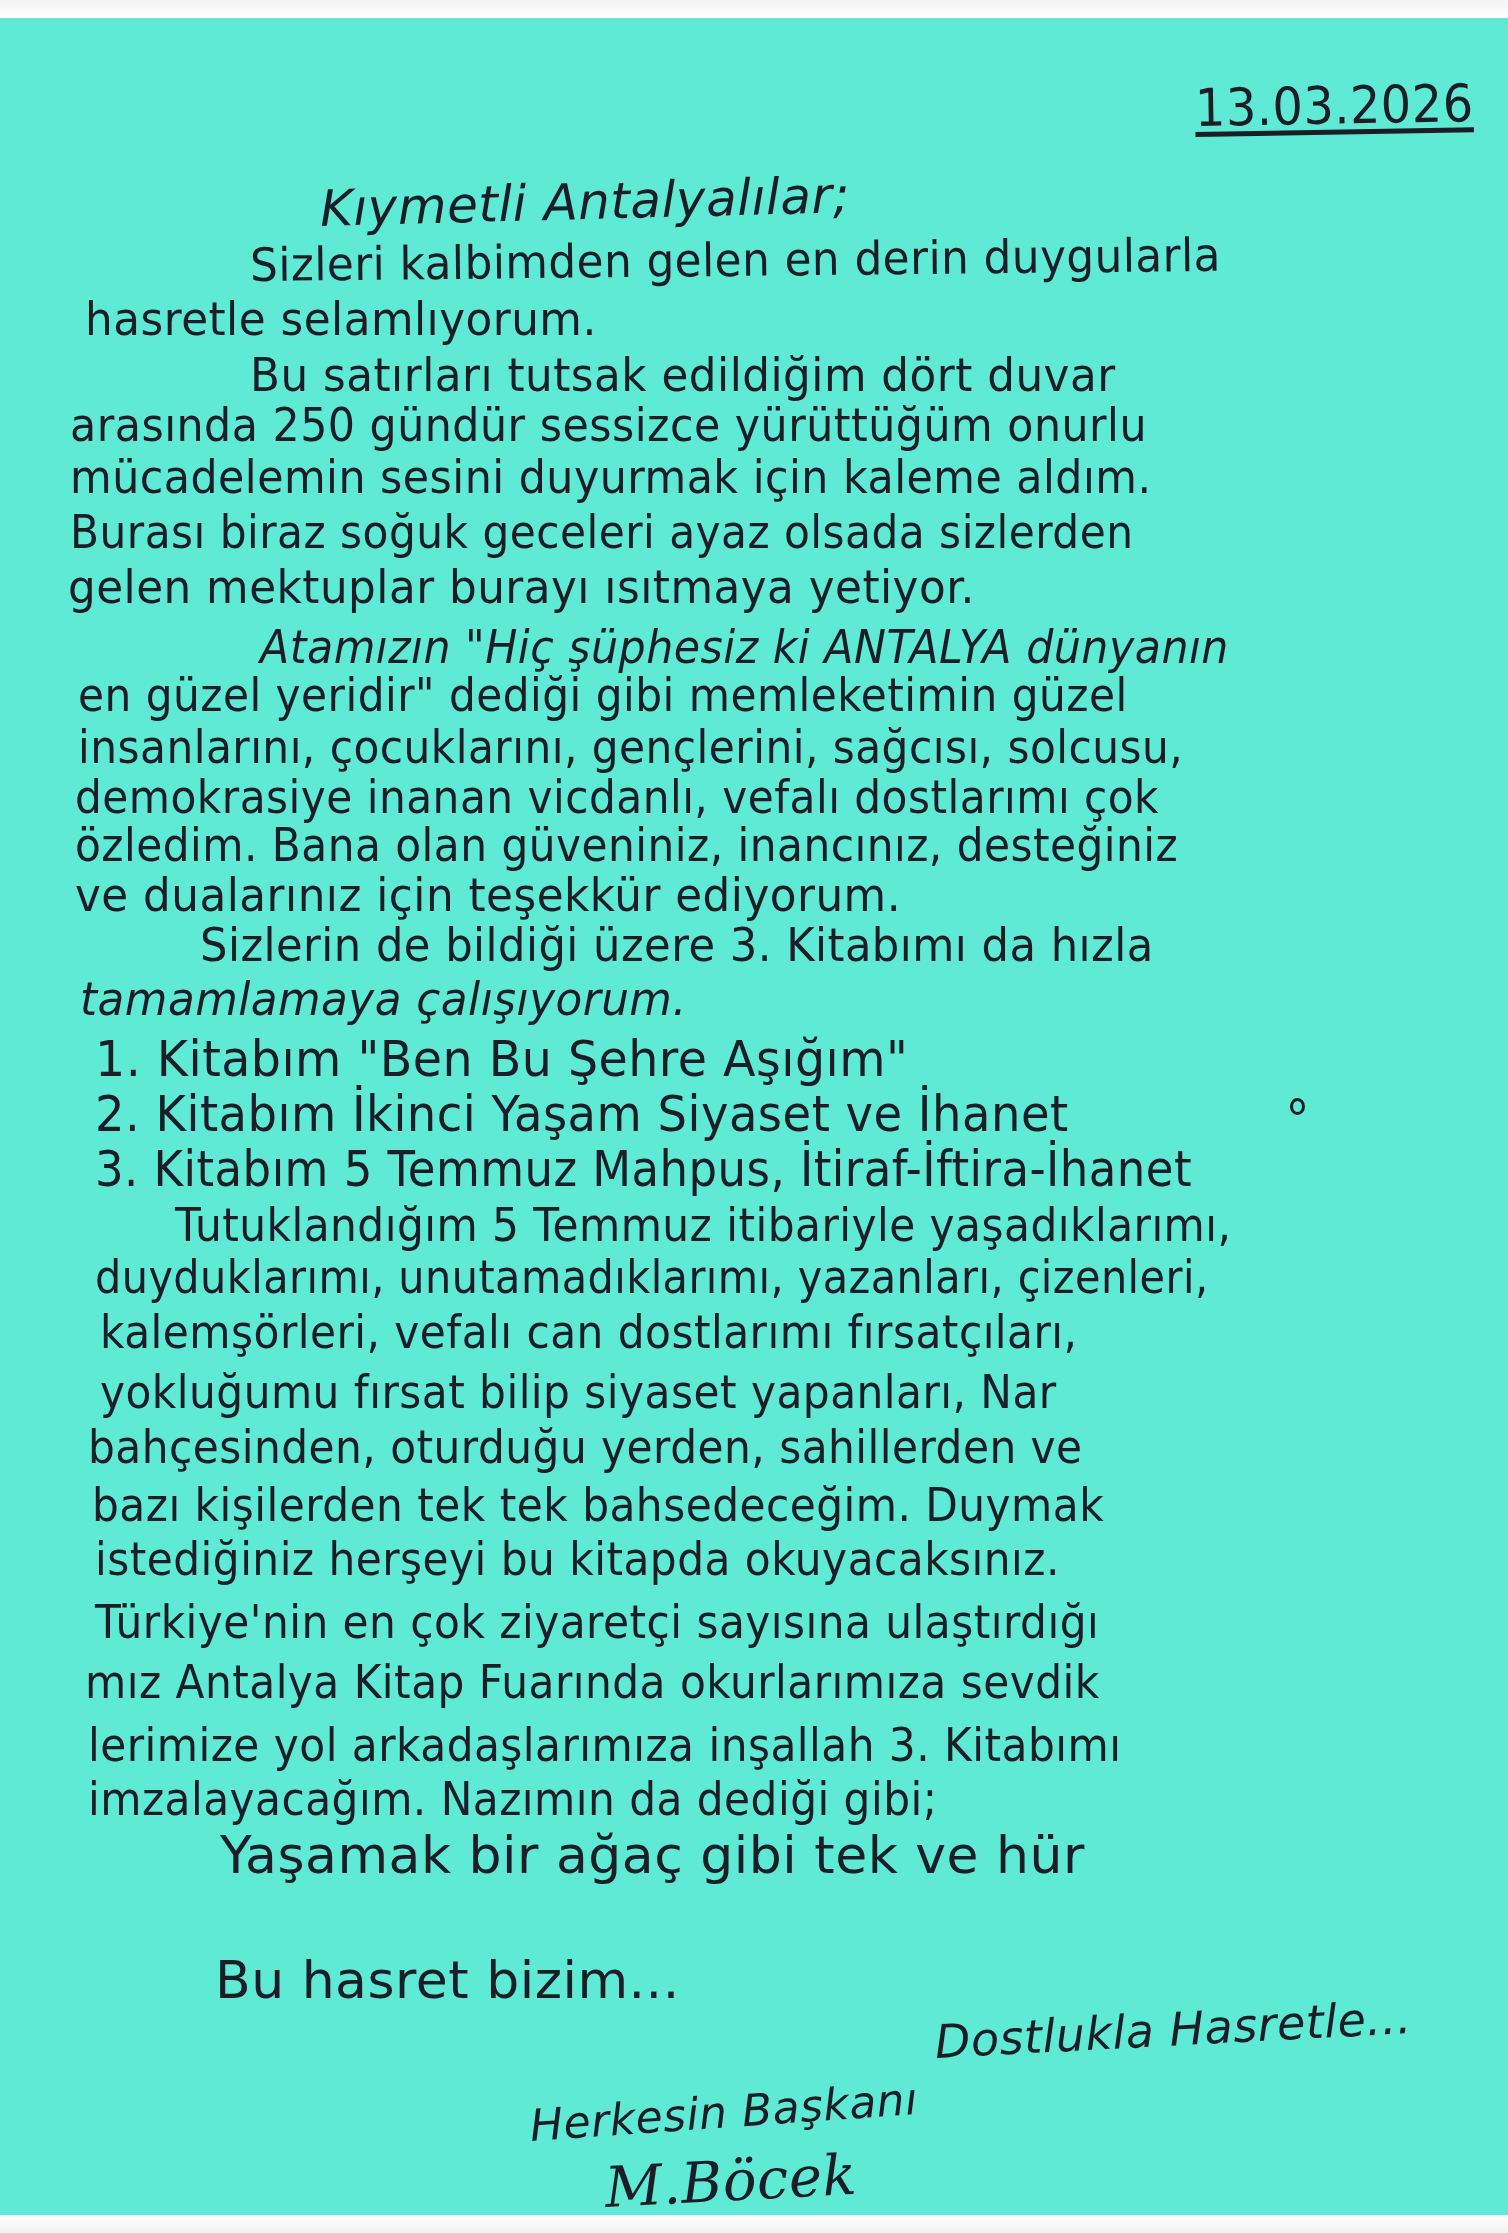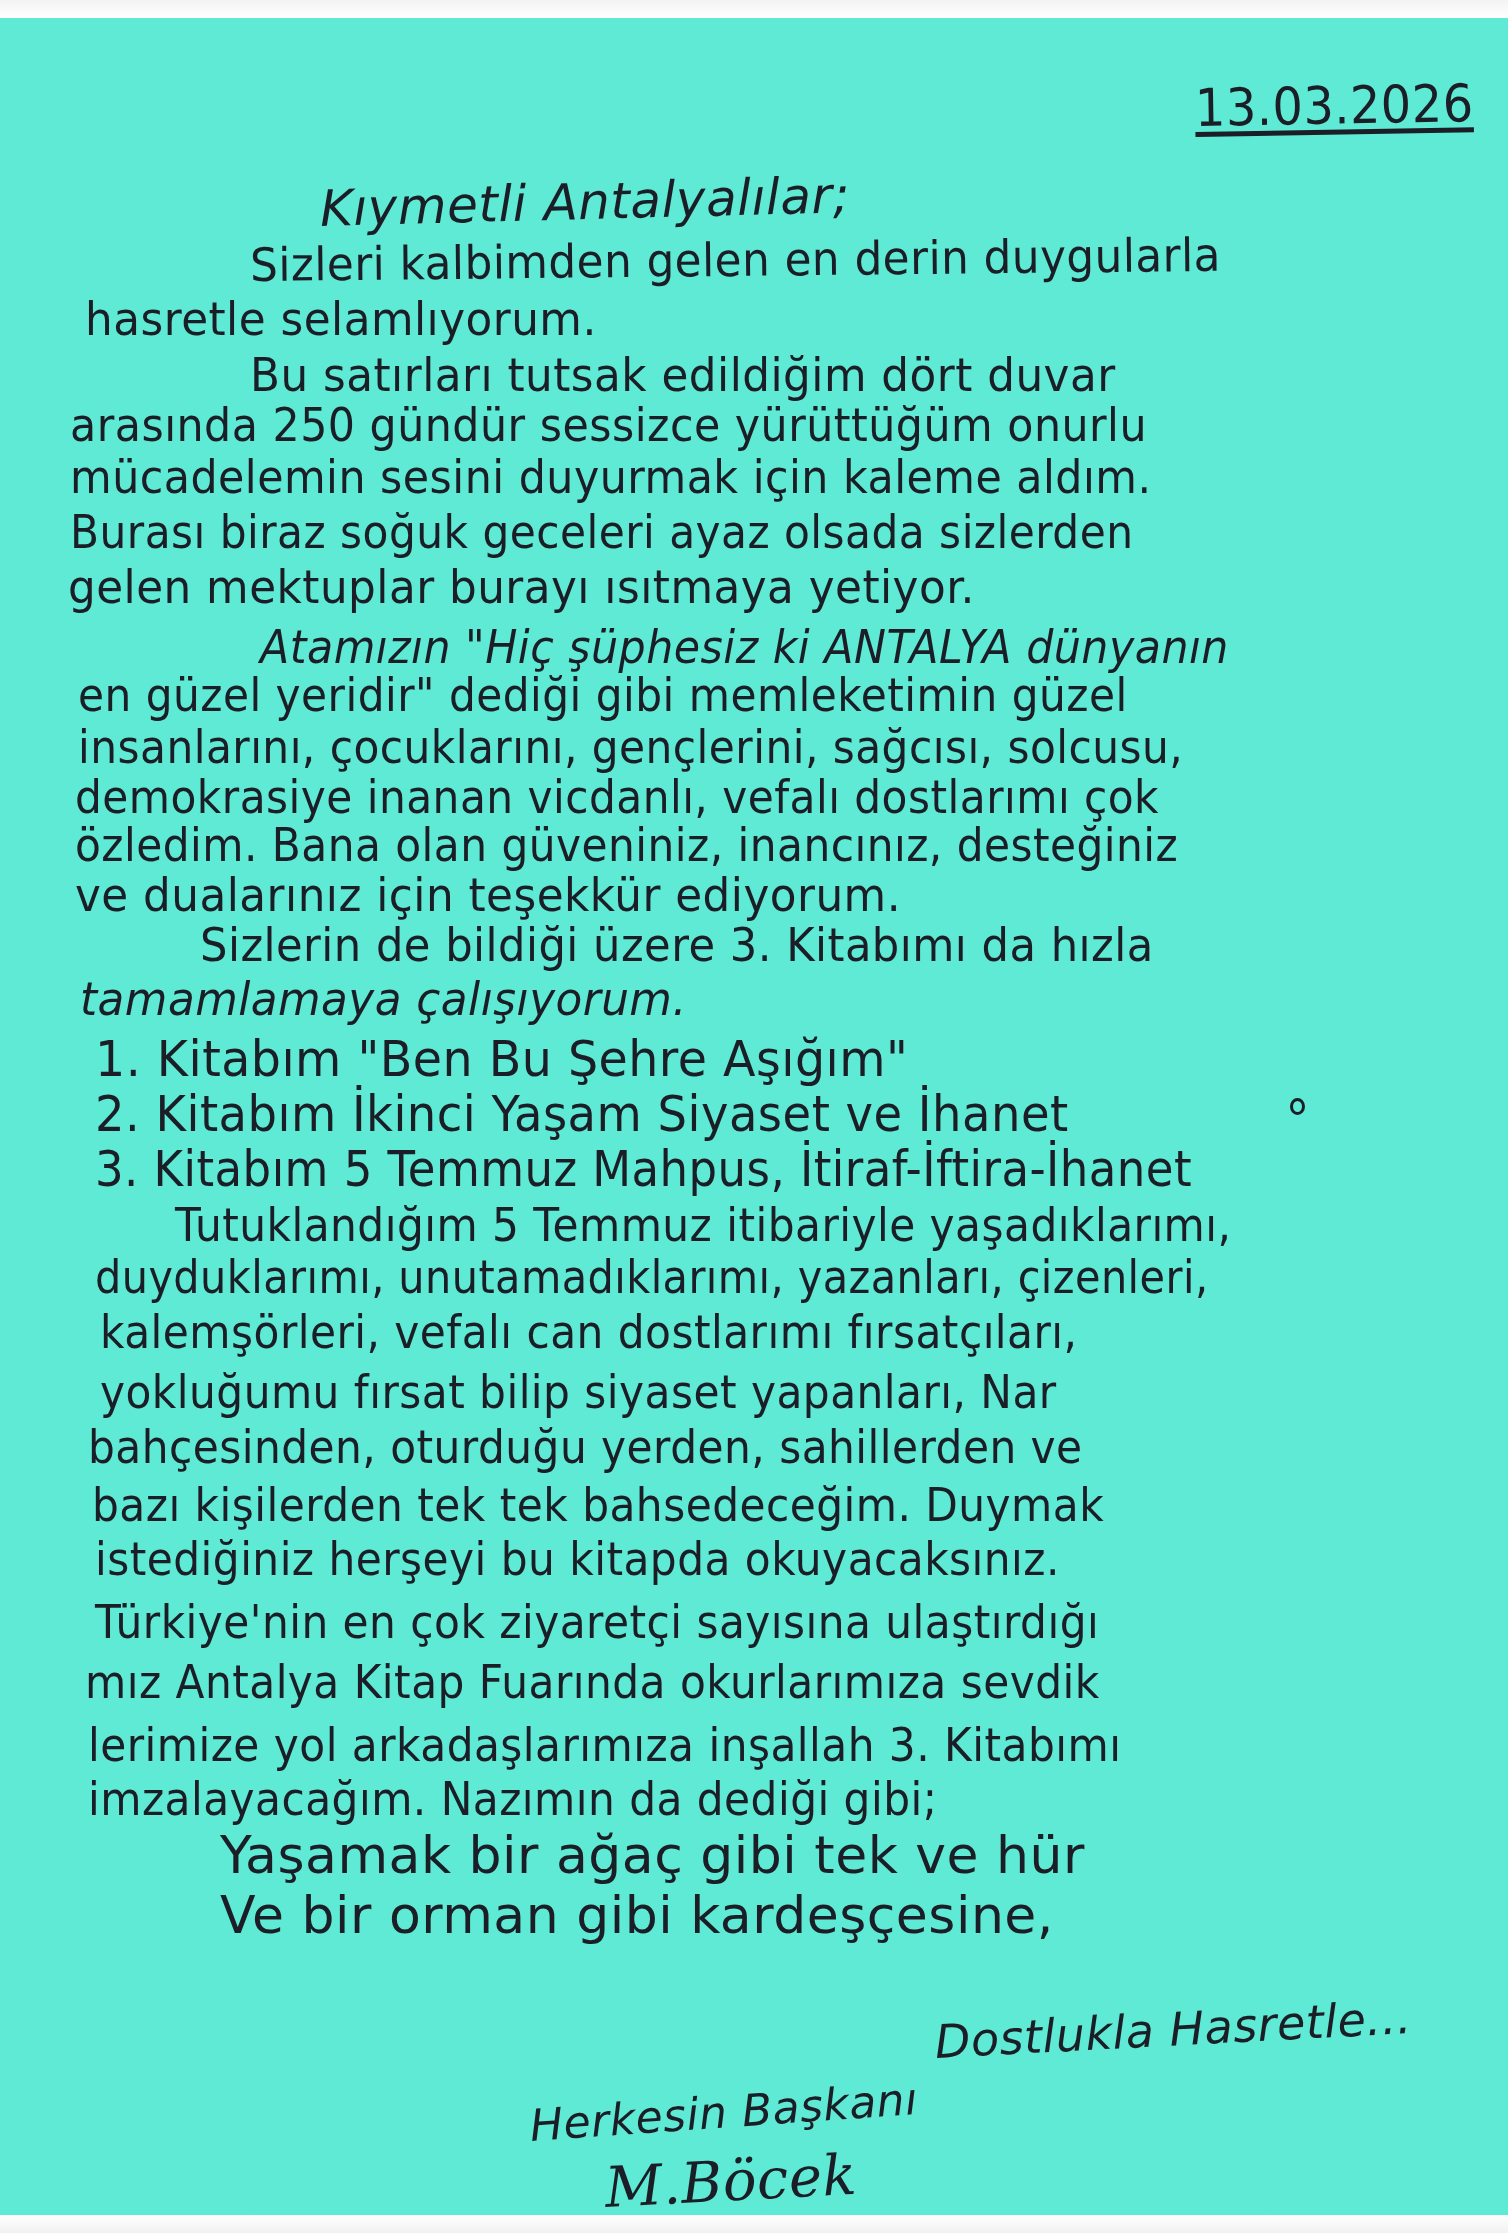--- a/index.html
+++ b/index.html
@@ -126,20 +126,20 @@
   <div class="hw line" style="left:100px; top:1365px; transform:scaleX(0.92);">yokluğumu fırsat bilip siyaset yapanları, Nar</div>
   <div class="hw line" style="left:88px; top:1420px; transform:scaleX(0.92);">bahçesinden, oturduğu yerden, sahillerden ve</div>
   <div class="hw line" style="left:92px; top:1478px; transform:scaleX(0.92);">bazı kişilerden tek tek bahsedeceğim. Duymak</div>
   <div class="hw line" style="left:95px; top:1532px; transform:scaleX(0.92);">istediğiniz herşeyi bu kitapda okuyacaksınız.</div>
   <div class="hw line" style="left:95px; top:1595px; transform:scaleX(0.92);">Türkiye'nin en çok ziyaretçi sayısına ulaştırdığı</div>
   <div class="hw line" style="left:85px; top:1655px; transform:scaleX(0.92);">mız Antalya Kitap Fuarında okurlarımıza sevdik</div>
   <div class="hw line" style="left:88px; top:1718px; transform:scaleX(0.92);">lerimize yol arkadaşlarımıza inşallah 3. Kitabımı</div>
   <div class="hw line" style="left:88px; top:1772px; transform:scaleX(0.92);">imzalayacağım.   Nazımın da dediği gibi;</div>
 
   <div class="hw poem" style="left:220px; top:1825px;">Yaşamak bir ağaç gibi tek ve hür</div>
-  <div class="hw poem" style="left:220px; top:1885px;">Ve bir orman gibi kardeşçesine,</div>
+  <div class="hw poem" style="left:215px; top:1950px;">Bu hasret bizim...</div>
 
   <div class="hw closing">Dostlukla Hasretle...</div>
   <div class="hw title">Herkesin Başkanı</div>
   <div class="hw signature">M.Böcek</div>
 
   <div class="scan-edge-bottom"></div>
 </div>
 
 </body></html>

